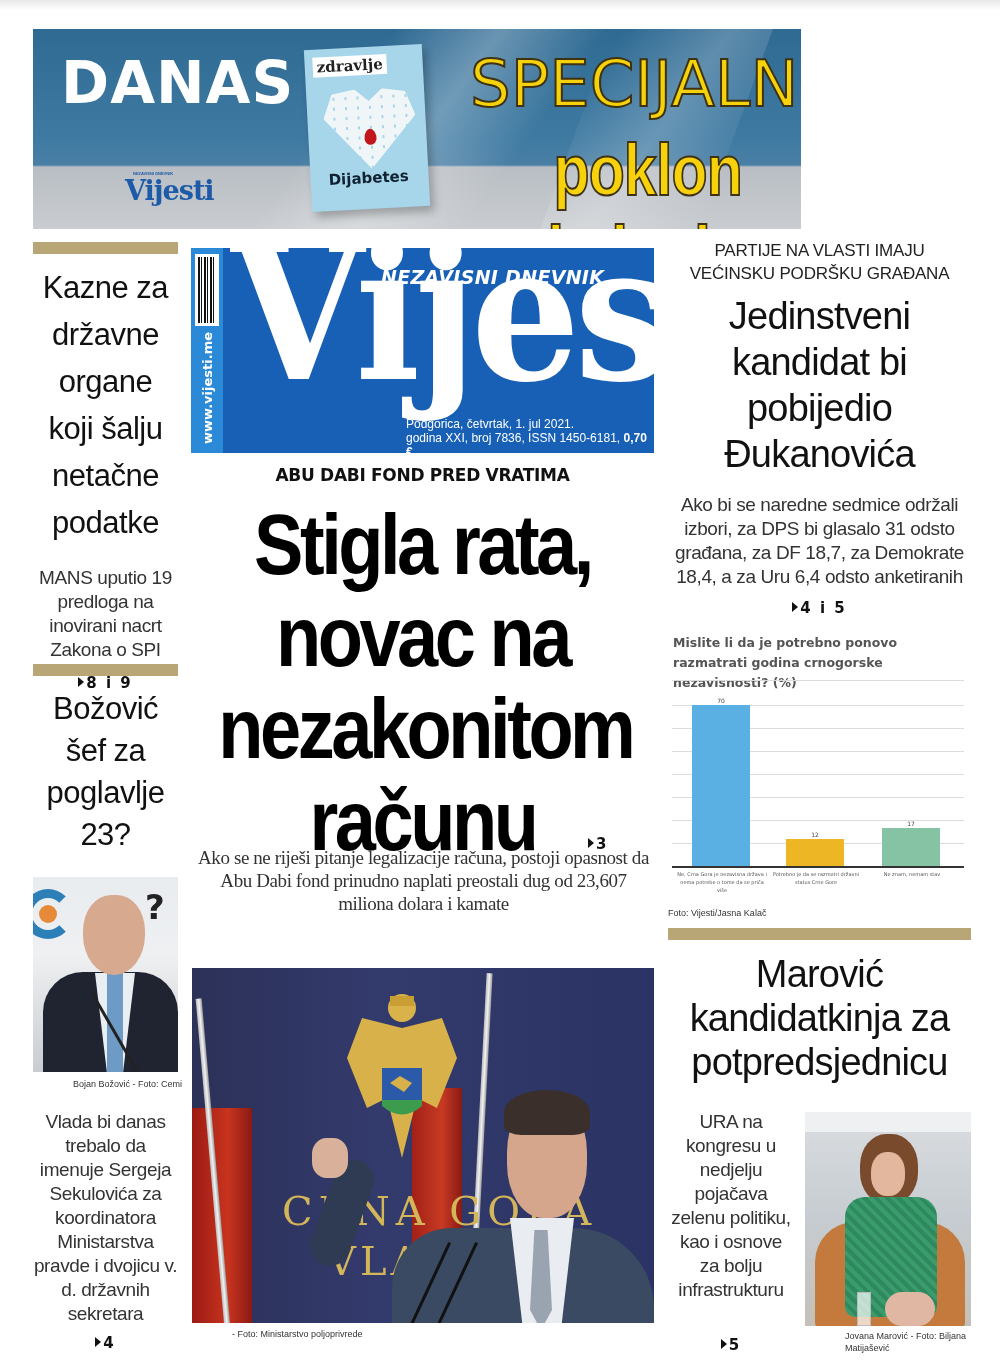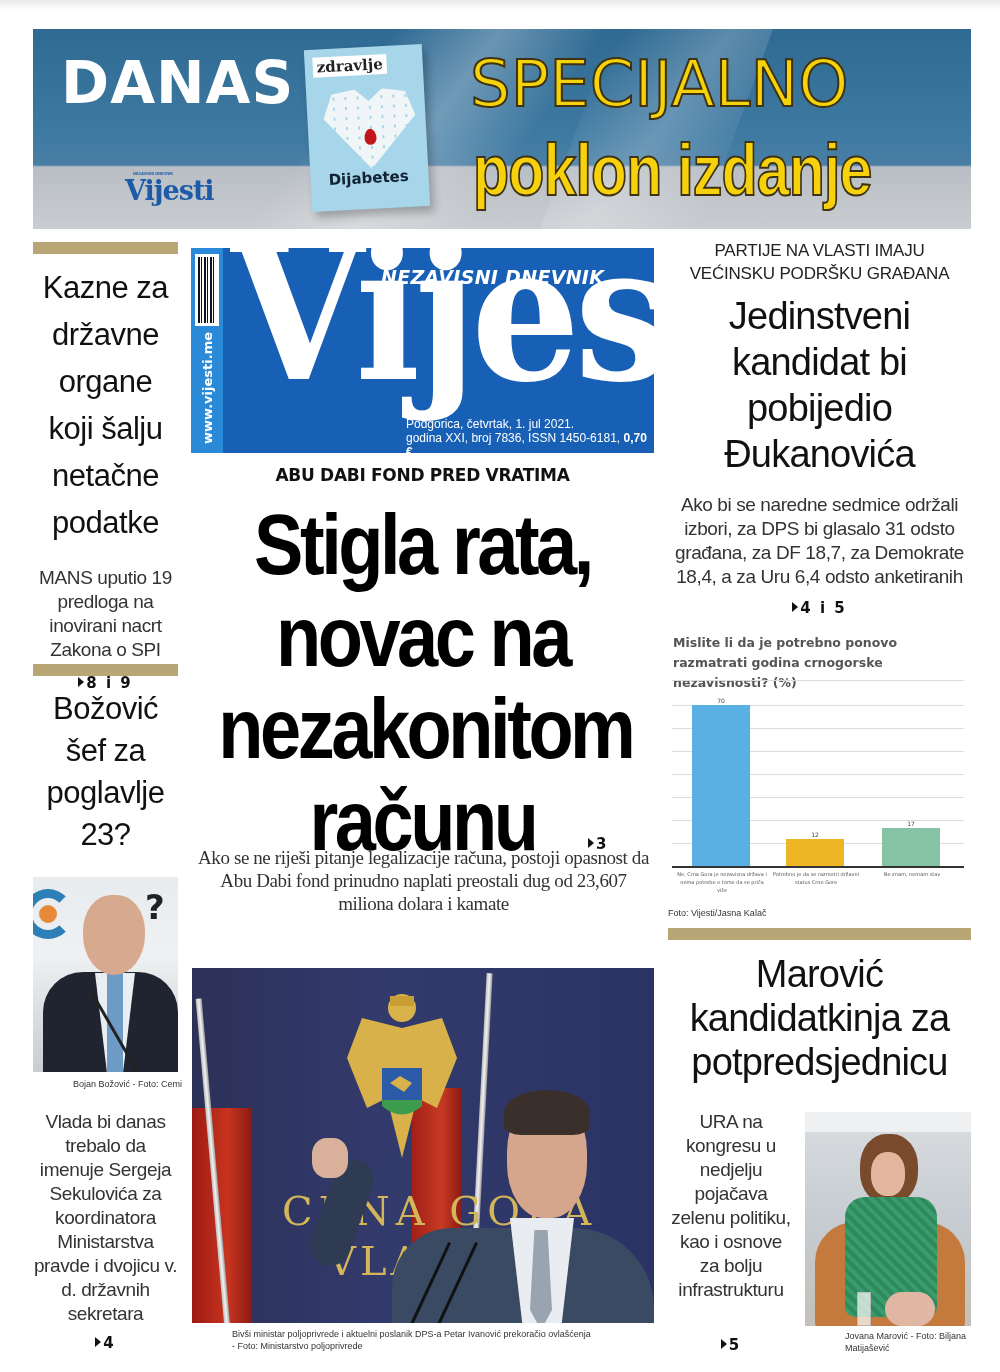--- a/index.html
+++ b/index.html
@@ -1,21 +1,21 @@
 <!DOCTYPE html>
 <html><head>
 <meta charset="utf-8">
 <style>
   * { box-sizing: border-box; margin: 0; padding: 0; }
   html, body { width: 1000px; height: 1372px; background: #ffffff; overflow: hidden; }
   body { font-family: "Liberation Sans", sans-serif; color: #111; position: relative; }
   .topfade { position: absolute; left: 0; top: 0; width: 1000px; height: 10px; background: linear-gradient(#e8e8e8, #ffffff); }
 
   
-  .banner { position: absolute; left: 33px; top: 29px; width: 938px; height: 200px; overflow: hidden;
+  .banner { position: absolute; left: 33px; top: 29px; width: 768px; height: 200px; overflow: hidden;
     background: linear-gradient(180deg, #2f6a93 0%, #3f7aa2 55%, #4a7fa5 68%, #b9bec4 69%, #c9cdd1 100%); text-align: right; }
   .banner .shine { position: absolute; left: 250px; top: -40px; width: 320px; height: 300px;
     background: linear-gradient(110deg, rgba(255,255,255,0) 20%, rgba(255,255,255,0.28) 45%, rgba(255,255,255,0) 70%); transform: skewX(-20deg); }
   .banner .shine2 { position: absolute; left: 540px; top: -40px; width: 160px; height: 300px;
     background: linear-gradient(110deg, rgba(255,255,255,0) 10%, rgba(255,255,255,0.22) 50%, rgba(255,255,255,0) 90%); transform: skewX(-20deg); }
   .danas { position: absolute; left: 28px; top: 20px; font-family: "DejaVu Sans", sans-serif; font-weight: bold; font-size: 58px; color: #fff; letter-spacing: 1px; }
   .banner-logo { position: absolute; left: 92px; top: 146px; font-family: "DejaVu Serif", serif; font-weight: bold; font-size: 27px; color: #1d5aa8; letter-spacing: -1px; }
   .banner-logo small { position: absolute; left: 8px; top: -4px; font-size: 4px; color: #1d5aa8; letter-spacing: 0; font-family: "Liberation Sans", sans-serif; }
   .magazine { position: absolute; left: 275px; top: 18px; width: 118px; height: 162px; background: #a7d6ea; transform: rotate(-3deg); box-shadow: 4px 6px 8px rgba(0,0,0,0.25); overflow: hidden; }
   .mag-title { position: absolute; left: 8px; top: 8px; background: #fff; padding: 1px 4px; font-family: "DejaVu Serif", serif; font-weight: bold; font-size: 15px; color: #222; }
@@ -207,21 +207,20 @@
   <div class="hand"></div>
   <div class="man-body"></div>
   <div class="man-shirt"></div>
   <div class="man-tie"></div>
   <div class="man-head"></div>
   <div class="man-hair"></div>
   <div class="mic1"></div>
   <div class="mic2"></div>
 </div>
 <div class="caption main-caption">
-  <div>Bivši ministar poljoprivrede i aktuelni poslanik DPS-a Petar Ivanović prekoračio ovlašćenja</div>
   <div>- Foto: Ministarstvo poljoprivrede</div>
 </div>
 
 <div class="right-col" style="top:239px;">
   <div class="kicker-right" style="padding:0 6px;">PARTIJE NA VLASTI IMAJU VEĆINSKU PODRŠKU GRAĐANA</div>
   <div class="hl-right" style="margin-top:8px; padding:0 44px;">Jedinstveni kandidat bi pobijedio Đukanovića</div>
   <div class="deck" style="margin-top:16px; font-size:19px; line-height:24px;">Ako bi se naredne sedmice održali izbori, za DPS bi glasalo 31 odsto građana, za DF 18,7, za Demokrate 18,4, a za Uru 6,4 odsto anketiranih</div>
   <div class="pageref" style="margin-top:10px;">
     <span class="tri"></span><span>4 i 5</span>
   </div>

